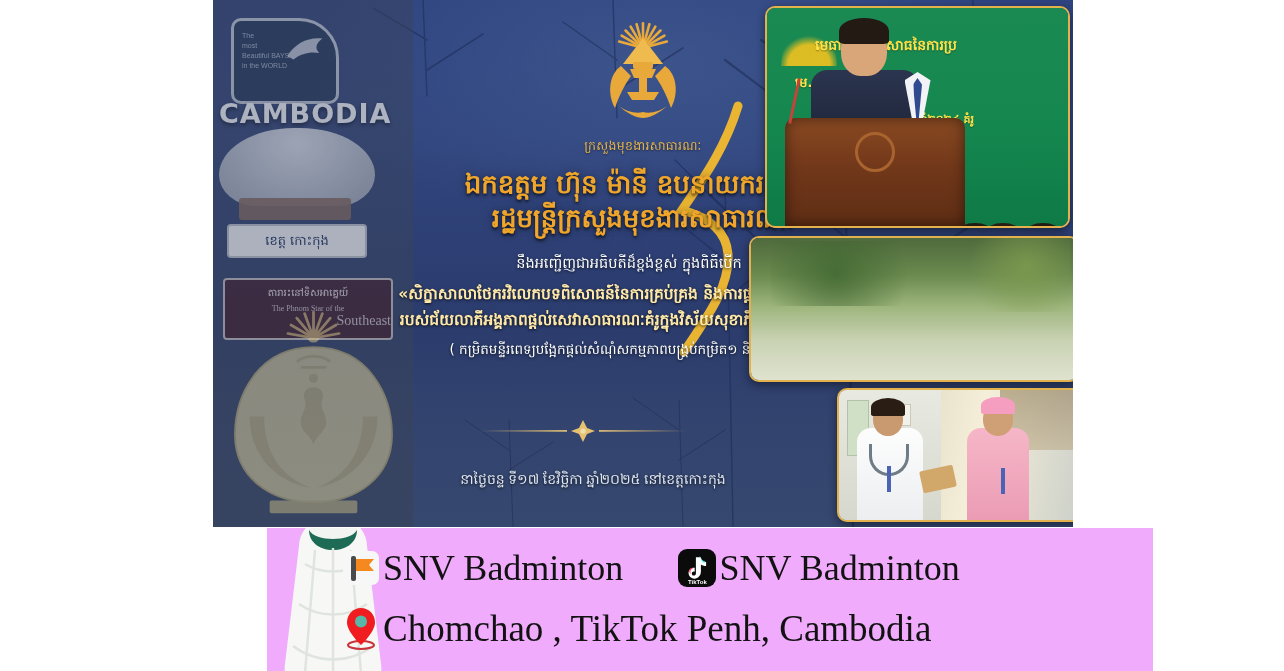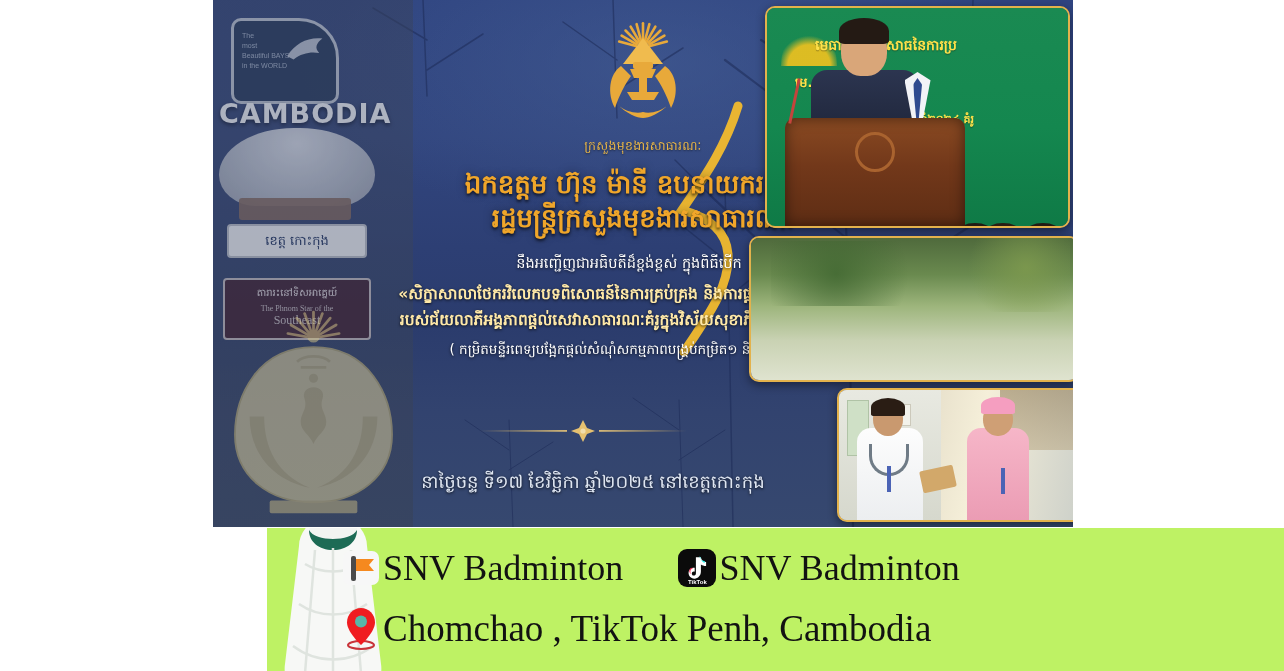--- a/index.html
+++ b/index.html
@@ -60,21 +60,21 @@
   .sub-paren { color:#ffffff; font-size:13.5px; margin-top:8px;
                font-family:"DejaVu Sans", sans-serif;
                text-shadow:0 1px 3px rgba(0,0,0,.75); }
 
   
   #divider { position:absolute; left:0; right:120px; top:418px; text-align:center; }
   #divider svg { opacity:.95; }
 
   
   #dateline { position:absolute; left:0; right:120px; top:470px; text-align:center; }
-  .date-txt { color:#dfe6f2; font-size:18px; font-family:Liberation Sans, sans-serif;
+  .date-txt { color:#dfe6f2; font-size:14px; font-family:Liberation Serif, serif;
               text-shadow:0 1px 3px rgba(0,0,0,.8);margin-left:20px; }
 
   
   .photo { position:absolute; border-radius:10px; overflow:hidden;
            border:2.5px solid #e3b24c; box-shadow:0 3px 10px rgba(0,0,0,.45); }
 
   
   #photo-podium { left:552px; top:6px; width:305px; height:222px; }
   .p1-bg { position:absolute; inset:0; background:linear-gradient(180deg,#1a8a52 0%,#14874f 55%,#0f7a46 100%); }
   .p1-kh { position:absolute; color:#ffe24a; font-weight:bold; font-family:"DejaVu Sans",sans-serif;
@@ -125,22 +125,22 @@
            border:3px solid #6f7b86; border-top:none; border-radius:0 0 22px 22px; }
   .pat-scrub{ position:absolute; right:54px; bottom:0; width:62px; height:92px;
               background:linear-gradient(180deg,#f6b6c8,#eb9cb4); border-radius:14px 14px 0 0; }
   .pat-head{ position:absolute; right:70px; bottom:84px; width:30px; height:33px;
              background:#cf9f75; border-radius:48%; }
   .pat-cap{ position:absolute; right:68px; bottom:106px; width:34px; height:17px;
             background:#f59ec0; border-radius:50% 50% 12% 12%; }
   .lanyard{ position:absolute; width:4px; height:26px; background:#4b63b5; }
 
   
-  #banner { position:absolute; left:267px; top:528px; width:1017px; height:143px;
-            background:#bef264; overflow:hidden; }
+  #banner { position:absolute; left:267px; top:528px; width:886px; height:143px;
+            background:#f0abfc; overflow:hidden; }
   #shuttle { position:absolute; left:-18px; top:-34px; width:168px; height:212px; }
 
   .brow { position:absolute; display:flex; align-items:center; }
   #row-social { left:72px; top:18px; gap:0; }
   #row-loc    { left:72px; top:78px; }
 
   .icon-box { width:44px; height:44px; display:flex; align-items:center; justify-content:center; flex:0 0 auto; }
   .bn-text { font-family:"Liberation Serif", serif; font-size:36px; color:#121212;
              line-height:1; white-space:nowrap; }
   .bn-text.loc { font-size:37px; }
@@ -219,24 +219,24 @@
 
       <div style="position:absolute;left:6px;top:128px;width:156px;height:78px;
                   background:radial-gradient(ellipse at 50% 20%, #e7ecf3 0%, #c3ccdb 55%, #a8b3c6 100%);
                   border-radius:48% 48% 24% 24%/60% 60% 40% 40%;opacity:.9"></div>
       <div style="position:absolute;left:26px;top:198px;width:112px;height:22px;background:#9a6f5c;border-radius:3px;opacity:.9"></div>
 
       <div class="signplate" style="left:14px;top:224px;width:140px;height:34px;background:#eef2f7;border:2px solid #b9c3d2;">
         <div style="color:#1c3f8b;font-size:13px;text-align:center;line-height:30px;font-family:'DejaVu Sans',sans-serif;">ខេត្ត កោះកុង</div>
       </div>
 
-      <div class="signplate" style="left:10px;top:278px;width:148px;height:62px;background:#5b2a4a;border:2px solid #c8bdc6;">
+      <div class="signplate" style="left:10px;top:278px;width:170px;height:62px;background:#5b2a4a;border:2px solid #c8bdc6;">
         <div style="color:#e8dde6;font-size:10px;text-align:center;margin-top:6px;font-family:'DejaVu Sans',sans-serif;">តារារះនៅទិសអាគ្នេយ៍</div>
         <div style="color:#cfc1ca;font-size:8px;text-align:center;margin-top:3px;font-family:'Liberation Serif',serif;">The Phnom Star of the</div>
-        <div style="color:#cfc1ca;font-size:12px;text-align:center;font-family:'Liberation Serif',serif;">Southeast</div>
+        <div style="color:#cfc1ca;font-size:14px;text-align:right;font-family:'Liberation Serif',serif;">Southeast</div>
       </div>
     </div>
 
     <svg id="seal" viewBox="0 0 200 230">
       <g fill="#d9c98a" opacity=".95">
         <g transform="translate(100,34)">
           <g>
             <rect x="-1.5" y="-30" width="3" height="24" rx="1.5"></rect>
             <g>
               <rect x="-1.5" y="-30" width="3" height="24" rx="1.5" transform="rotate(20)"></rect>

